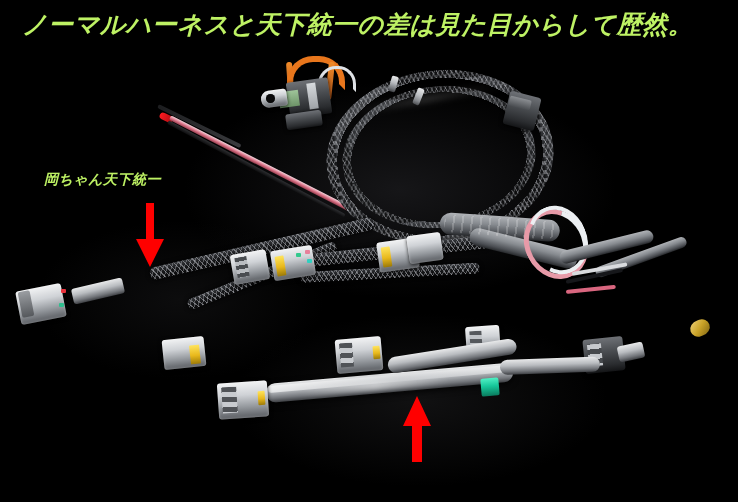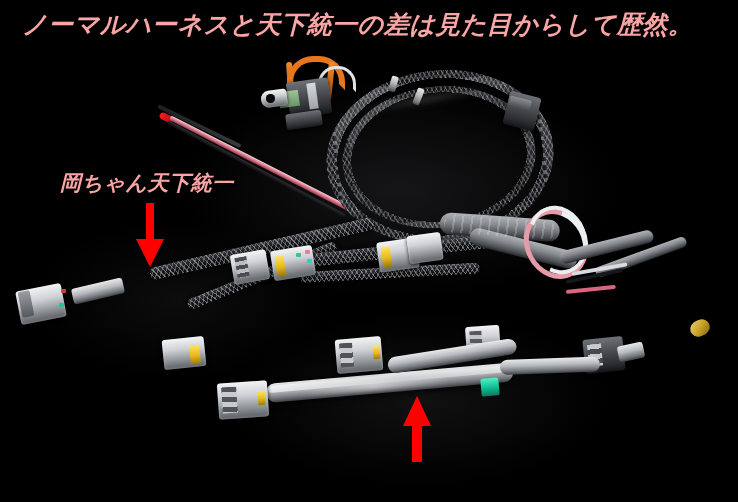--- a/index.html
+++ b/index.html
@@ -58,33 +58,33 @@
   }
   .ylock {
     background: linear-gradient(180deg, #ffe45c 0%, #e8b81c 55%, #9c7a08 100%);
     border-radius: 1px;
   }
   .wire { border-radius: 99px; }
 
   
   .cap {
     position: absolute;
-    color: #fca5a5;
+    color: #bef264;
     font-weight: bold;
     font-style: italic;
     letter-spacing: 0.5px;
     white-space: nowrap;
     text-shadow:
       0 0 2px rgba(0,0,0,0.95),
       2px 2px 3px rgba(0,0,0,0.95);
     line-height: 1;
     text-align: right;
   }
   #title-caption   { left: 22px;  top: 12px;  font-size: 25px; }
-  #label-tenka     { left: 60px;  top: 172px; font-size: 21px; }
+  #label-tenka     { left: 44px;  top: 172px; font-size: 14px; }
   #label-junsei    { left: 428px; top: 443px; font-size: 22px; }
 
   
   .arrow { position: absolute; }
 </style>
 </head>
 <body>
 
 <div id="stage">
 

